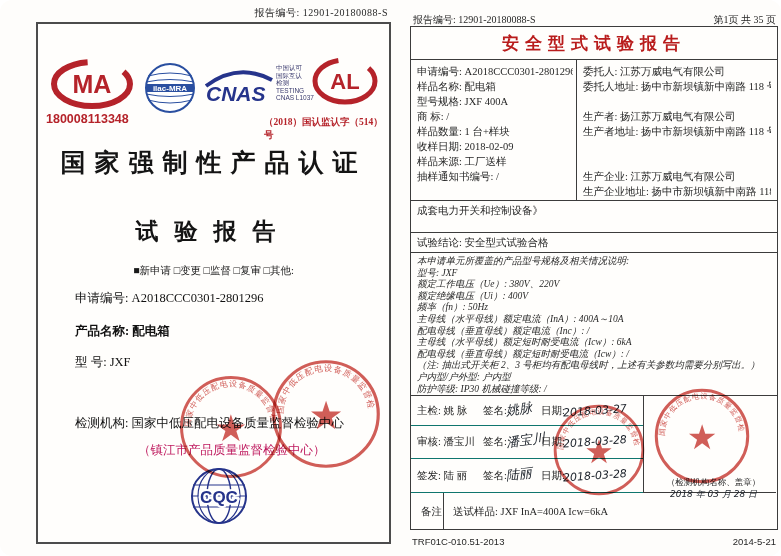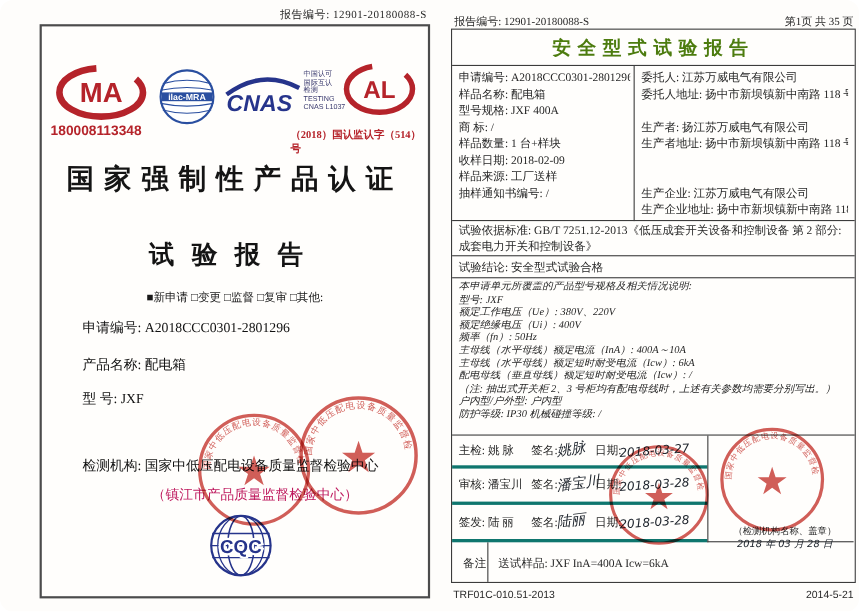--- a/index.html
+++ b/index.html
@@ -13,41 +13,41 @@
   #lp-cma-num{left:8px;top:88px;color:#b5232a;font-size:12.5px;font-weight:bold;font-family:"Liberation Sans",sans-serif;}
   #lp-ilac{left:106px;top:38px;}
   #lp-cnas{left:162px;top:44px;}
   #lp-cnas-side{left:238px;top:40px;font-size:6.5px;line-height:7.5px;color:#3a3a6e;font-family:"Liberation Sans",sans-serif;}
   #lp-al{left:272px;top:32px;}
   #lp-al-cap{left:226px;top:92px;color:#b5232a;font-size:9.5px;font-weight:bold;}
   #lp-title1{left:0;top:122px;width:100%;text-align:center;font-size:25px;font-weight:600;letter-spacing:9px;color:#141414;}
   #lp-title2{left:0;top:192px;width:100%;text-align:center;font-size:23px;font-weight:600;letter-spacing:16px;color:#141414;}
   #lp-check{left:0;top:240px;width:100%;text-align:center;font-size:10.5px;color:#191919;}
   .lp-field{left:37px;font-size:12.5px;color:#111;}
-  #lp-f0{top:266px;} #lp-f1{top:299px;} #lp-f2{top:330px;}
+  #lp-f0{top:266px;} #lp-f1{top:299px;font-weight:bold;} #lp-f2{top:330px;}
   #lp-agency1{left:37px;top:391px;font-size:12.5px;color:#111;}
   #lp-agency2{left:100px;top:418px;font-size:12.5px;color:#be185d;}
   #lp-cqc{left:150px;top:442px;}
   .stamp{opacity:.8;mix-blend-mode:multiply;pointer-events:none;}
   
   #rp-reportno{top:13px;left:413px;font-size:10px;}
   #rp-pageno{top:13px;left:640px;width:136px;text-align:right;font-size:10px;font-family:Liberation Serif, serif;}
   #right-page{left:410px;top:26px;width:366px;height:502px;border:1.6px solid #3c3c3c;background:#fffefc;font-size:10.5px;}
   #rp-title{left:0;top:0;width:100%;height:33px;border-bottom:1px solid #3c3c3c;box-sizing:border-box;
-            text-align:center;font-size:17px;font-weight:bold;letter-spacing:6px;line-height:33px;color:#4d7c0f;}
+            text-align:center;font-size:17px;font-weight:bold;letter-spacing:6px;line-height:33px;color:#b91c1c;}
   #rp-info{left:0;top:33px;width:100%;height:141px;border-bottom:1px solid #3c3c3c;box-sizing:border-box;}
   #rp-info-left{left:6px;top:4px;width:156px;}
   #rp-info-right{left:172px;top:4px;width:188px;}
   #rp-info .line{height:15px;line-height:15px;white-space:nowrap;overflow:hidden;}
   #rp-divider1{left:165px;top:33px;width:1px;height:141px;background:#3c3c3c;}
   #rp-standard{left:0;top:174px;width:100%;height:32px;border-bottom:1px solid #3c3c3c;box-sizing:border-box;padding:3px 6px;line-height:13.5px;}
   #rp-conclusion{left:0;top:206px;width:100%;height:20px;border-bottom:1px solid #3c3c3c;box-sizing:border-box;padding:3px 6px;}
   #rp-coverage{left:0;top:226px;width:100%;height:143px;border-bottom:1px solid #3c3c3c;box-sizing:border-box;padding:3px 6px;}
   #rp-coverage .line{height:11.6px;line-height:11.6px;font-size:9.5px;white-space:nowrap;overflow:hidden;font-style:italic;}
-  .sigrow{left:0;width:232px;border-bottom:3px solid #0f766e;box-sizing:border-box;}
+  .sigrow{left:0;width:232px;border-bottom:1px solid #0f766e;box-sizing:border-box;}
   #sig0{top:369px;height:30px;} #sig1{top:399px;height:33px;} #sig2{top:432px;height:34px;}
   .sigrow .role{position:absolute;left:6px;top:50%;transform:translateY(-50%);}
   .sigrow .slabel{position:absolute;left:72px;top:50%;transform:translateY(-50%);}
   .sigrow .dlabel{position:absolute;left:130px;top:50%;transform:translateY(-50%);}
   .hand{font-style:italic;color:#20262e;font-family:"DejaVu Sans","Liberation Sans",sans-serif;}
   .sigrow .sig{position:absolute;left:95px;top:50%;transform:translateY(-58%) rotate(-7deg);font-size:13px;}
   .sigrow .date{position:absolute;left:152px;top:50%;transform:translateY(-52%) rotate(-4deg);font-size:11px;white-space:nowrap;}
   #rp-stampcell{left:232px;top:369px;width:133px;height:97px;border-bottom:1px solid #3c3c3c;box-sizing:border-box;}
   #rp-divider2{left:232px;top:369px;width:1px;height:97px;background:#3c3c3c;}
   #rp-stampcap{left:240px;top:450px;width:125px;font-size:8.5px;text-align:center;}
@@ -168,33 +168,33 @@
           <div class="line">生产者地址: 扬中市新坝镇新中南路 118 号</div>
           <div class="line"></div>
           <div class="line"></div>
           <div class="line">生产企业: 江苏万威电气有限公司</div>
           <div class="line">生产企业地址: 扬中市新坝镇新中南路 118 号</div>
         </div>
     </div>
     <div id="rp-divider1" class="abs"></div>
 
     <div id="rp-standard" class="abs">
-      <div>试验依据标准: GB/T 7251.12-2013《低压成套开关设备和控制设备 第 2 部分:</div>
       <div>成套电力开关和控制设备》</div>
     </div>
 
     <div id="rp-conclusion" class="abs">试验结论:  安全型式试验合格</div>
 
     <div id="rp-coverage" class="abs">
         <div class="line">本申请单元所覆盖的产品型号规格及相关情况说明:</div>
         <div class="line">型号: JXF</div>
         <div class="line">额定工作电压（Ue）: 380V、220V</div>
         <div class="line">额定绝缘电压（Ui）: 400V</div>
         <div class="line">频率（fn）: 50Hz</div>
         <div class="line">主母线（水平母线）额定电流（InA）: 400A～10A</div>
+        <div class="line">配电母线（垂直母线）额定电流（Inc）: /</div>
         <div class="line">主母线（水平母线）额定短时耐受电流（Icw）: 6kA</div>
         <div class="line">配电母线（垂直母线）额定短时耐受电流（Icw）: /</div>
         <div class="line">（注: 抽出式开关柜 2、3 号柜均有配电母线时，上述有关参数均需要分别写出。）</div>
         <div class="line">户内型/户外型: 户内型</div>
         <div class="line">防护等级: IP30      机械碰撞等级: /</div>
       </div>
 
     <div id="sig0" class="abs sigrow">
       <span class="role">主检: 姚  脉</span>
       <span class="slabel">签名:</span>

